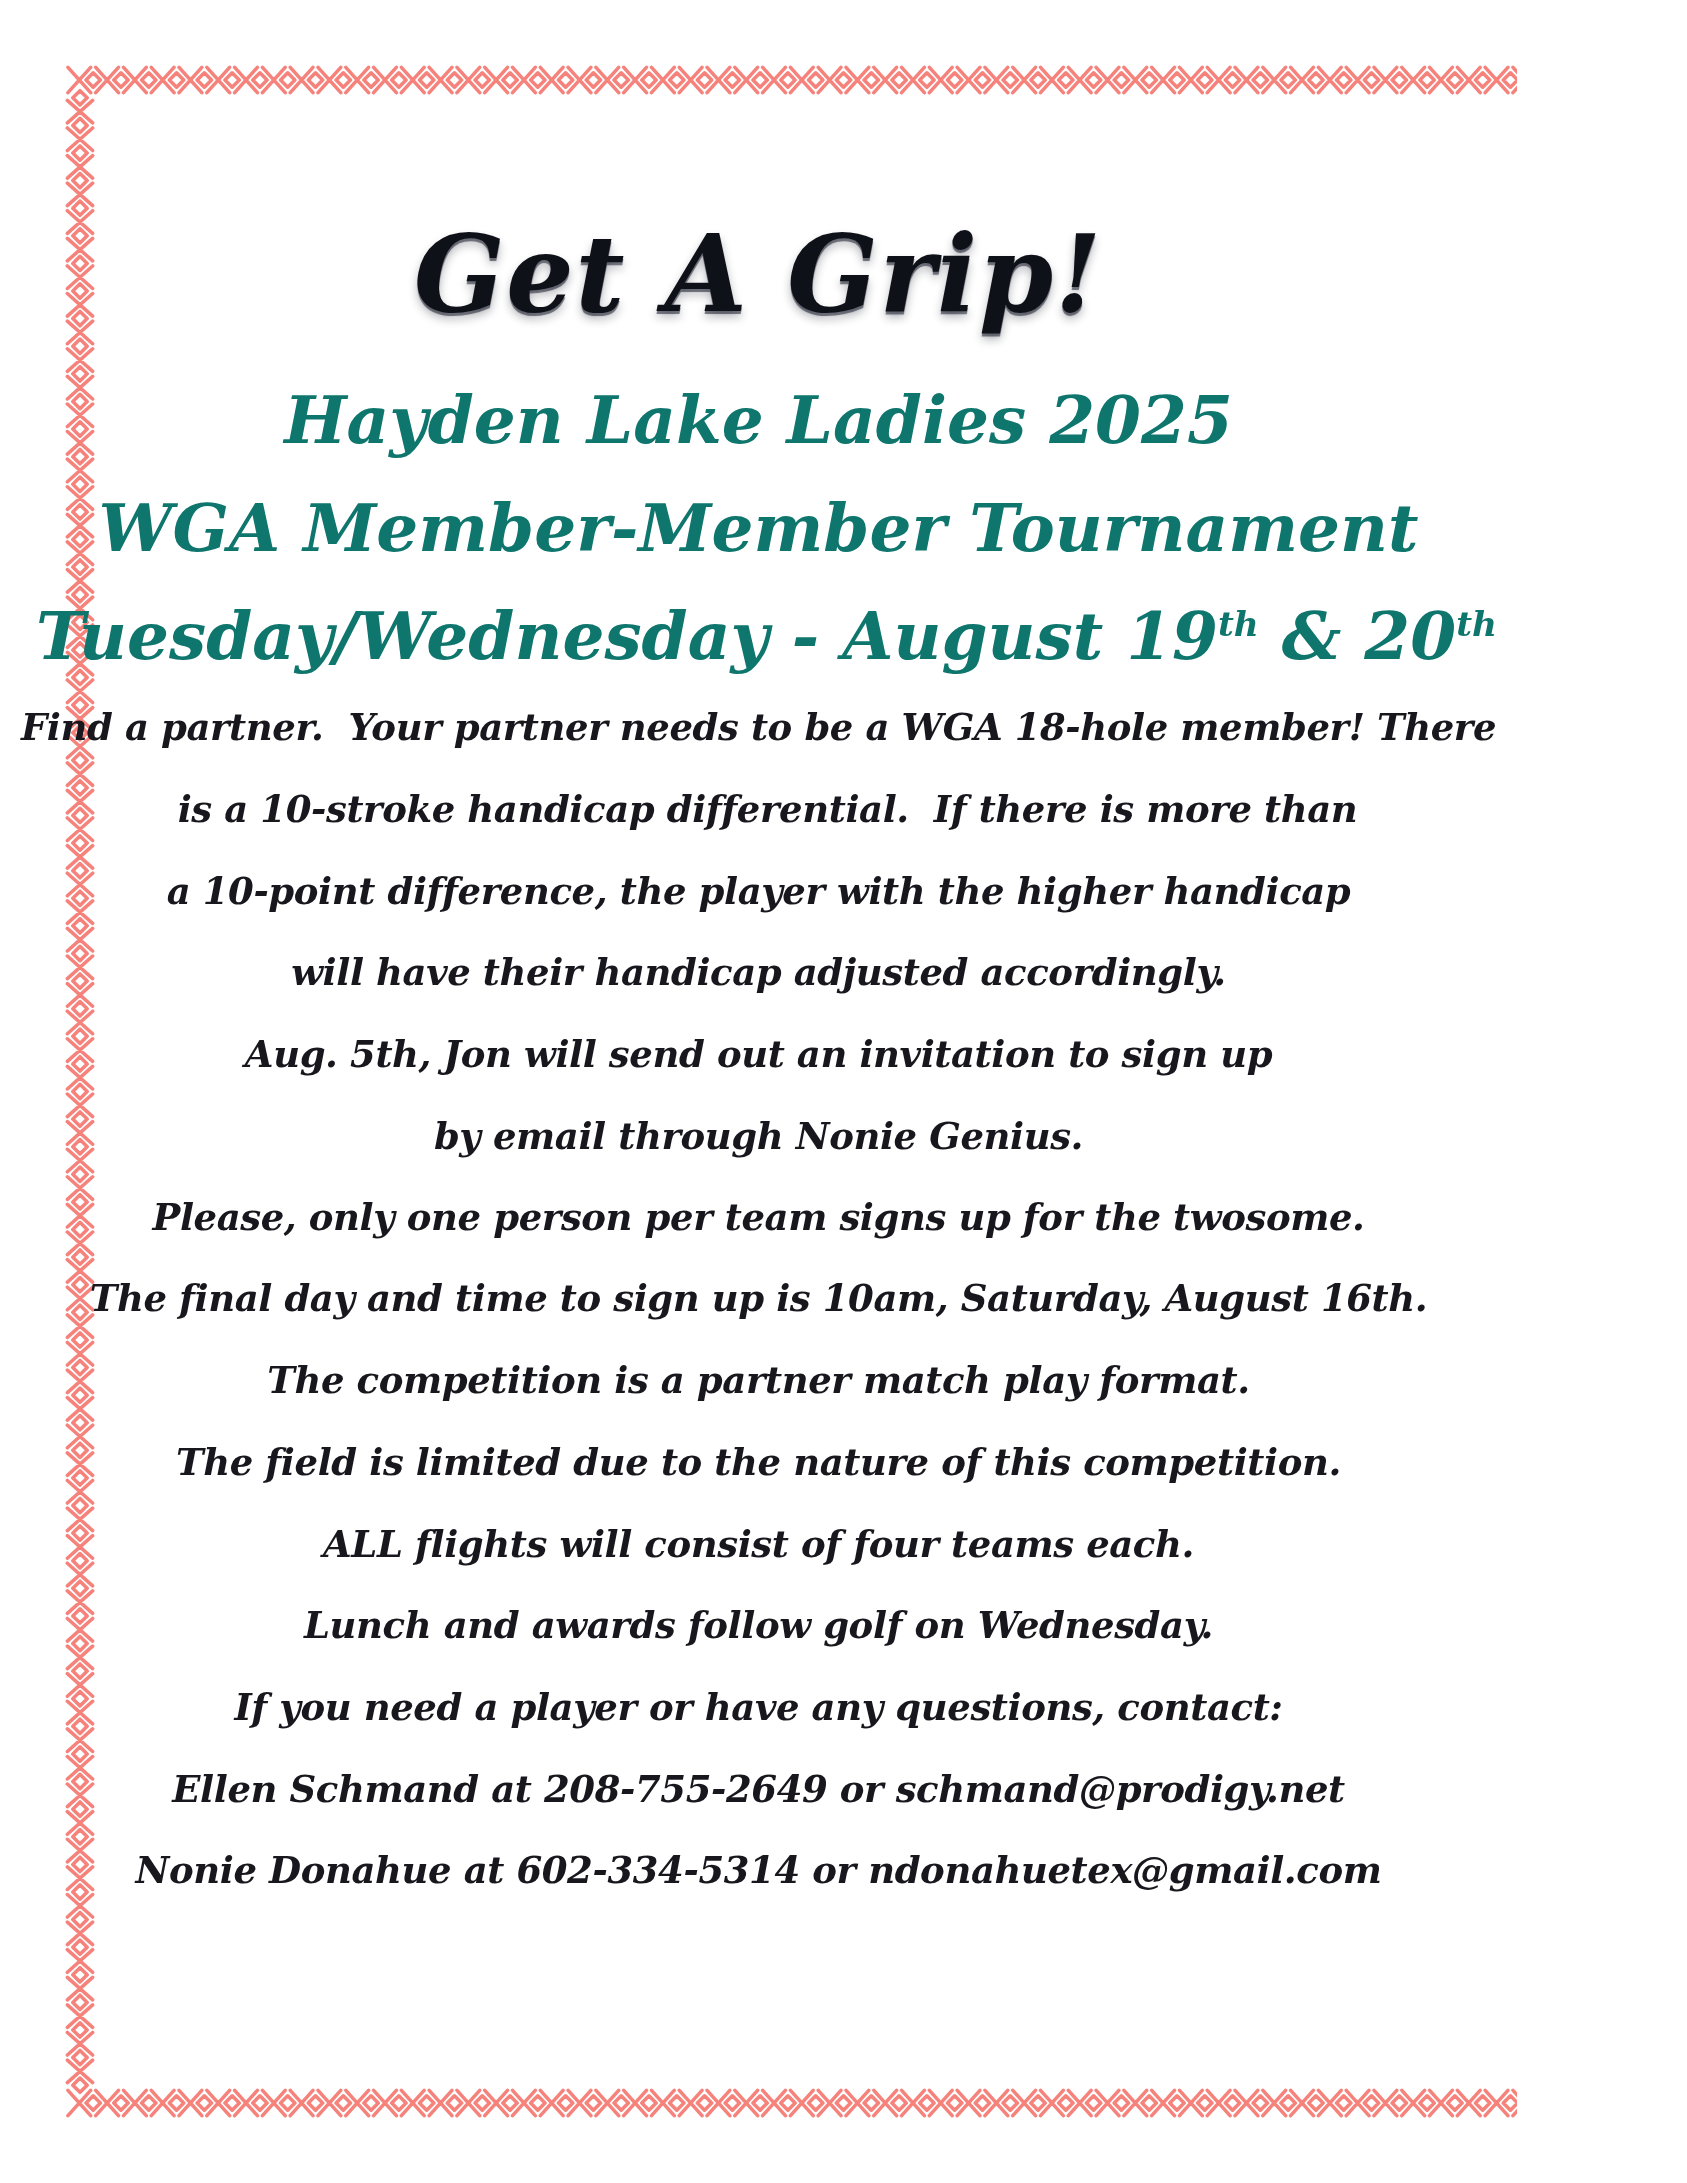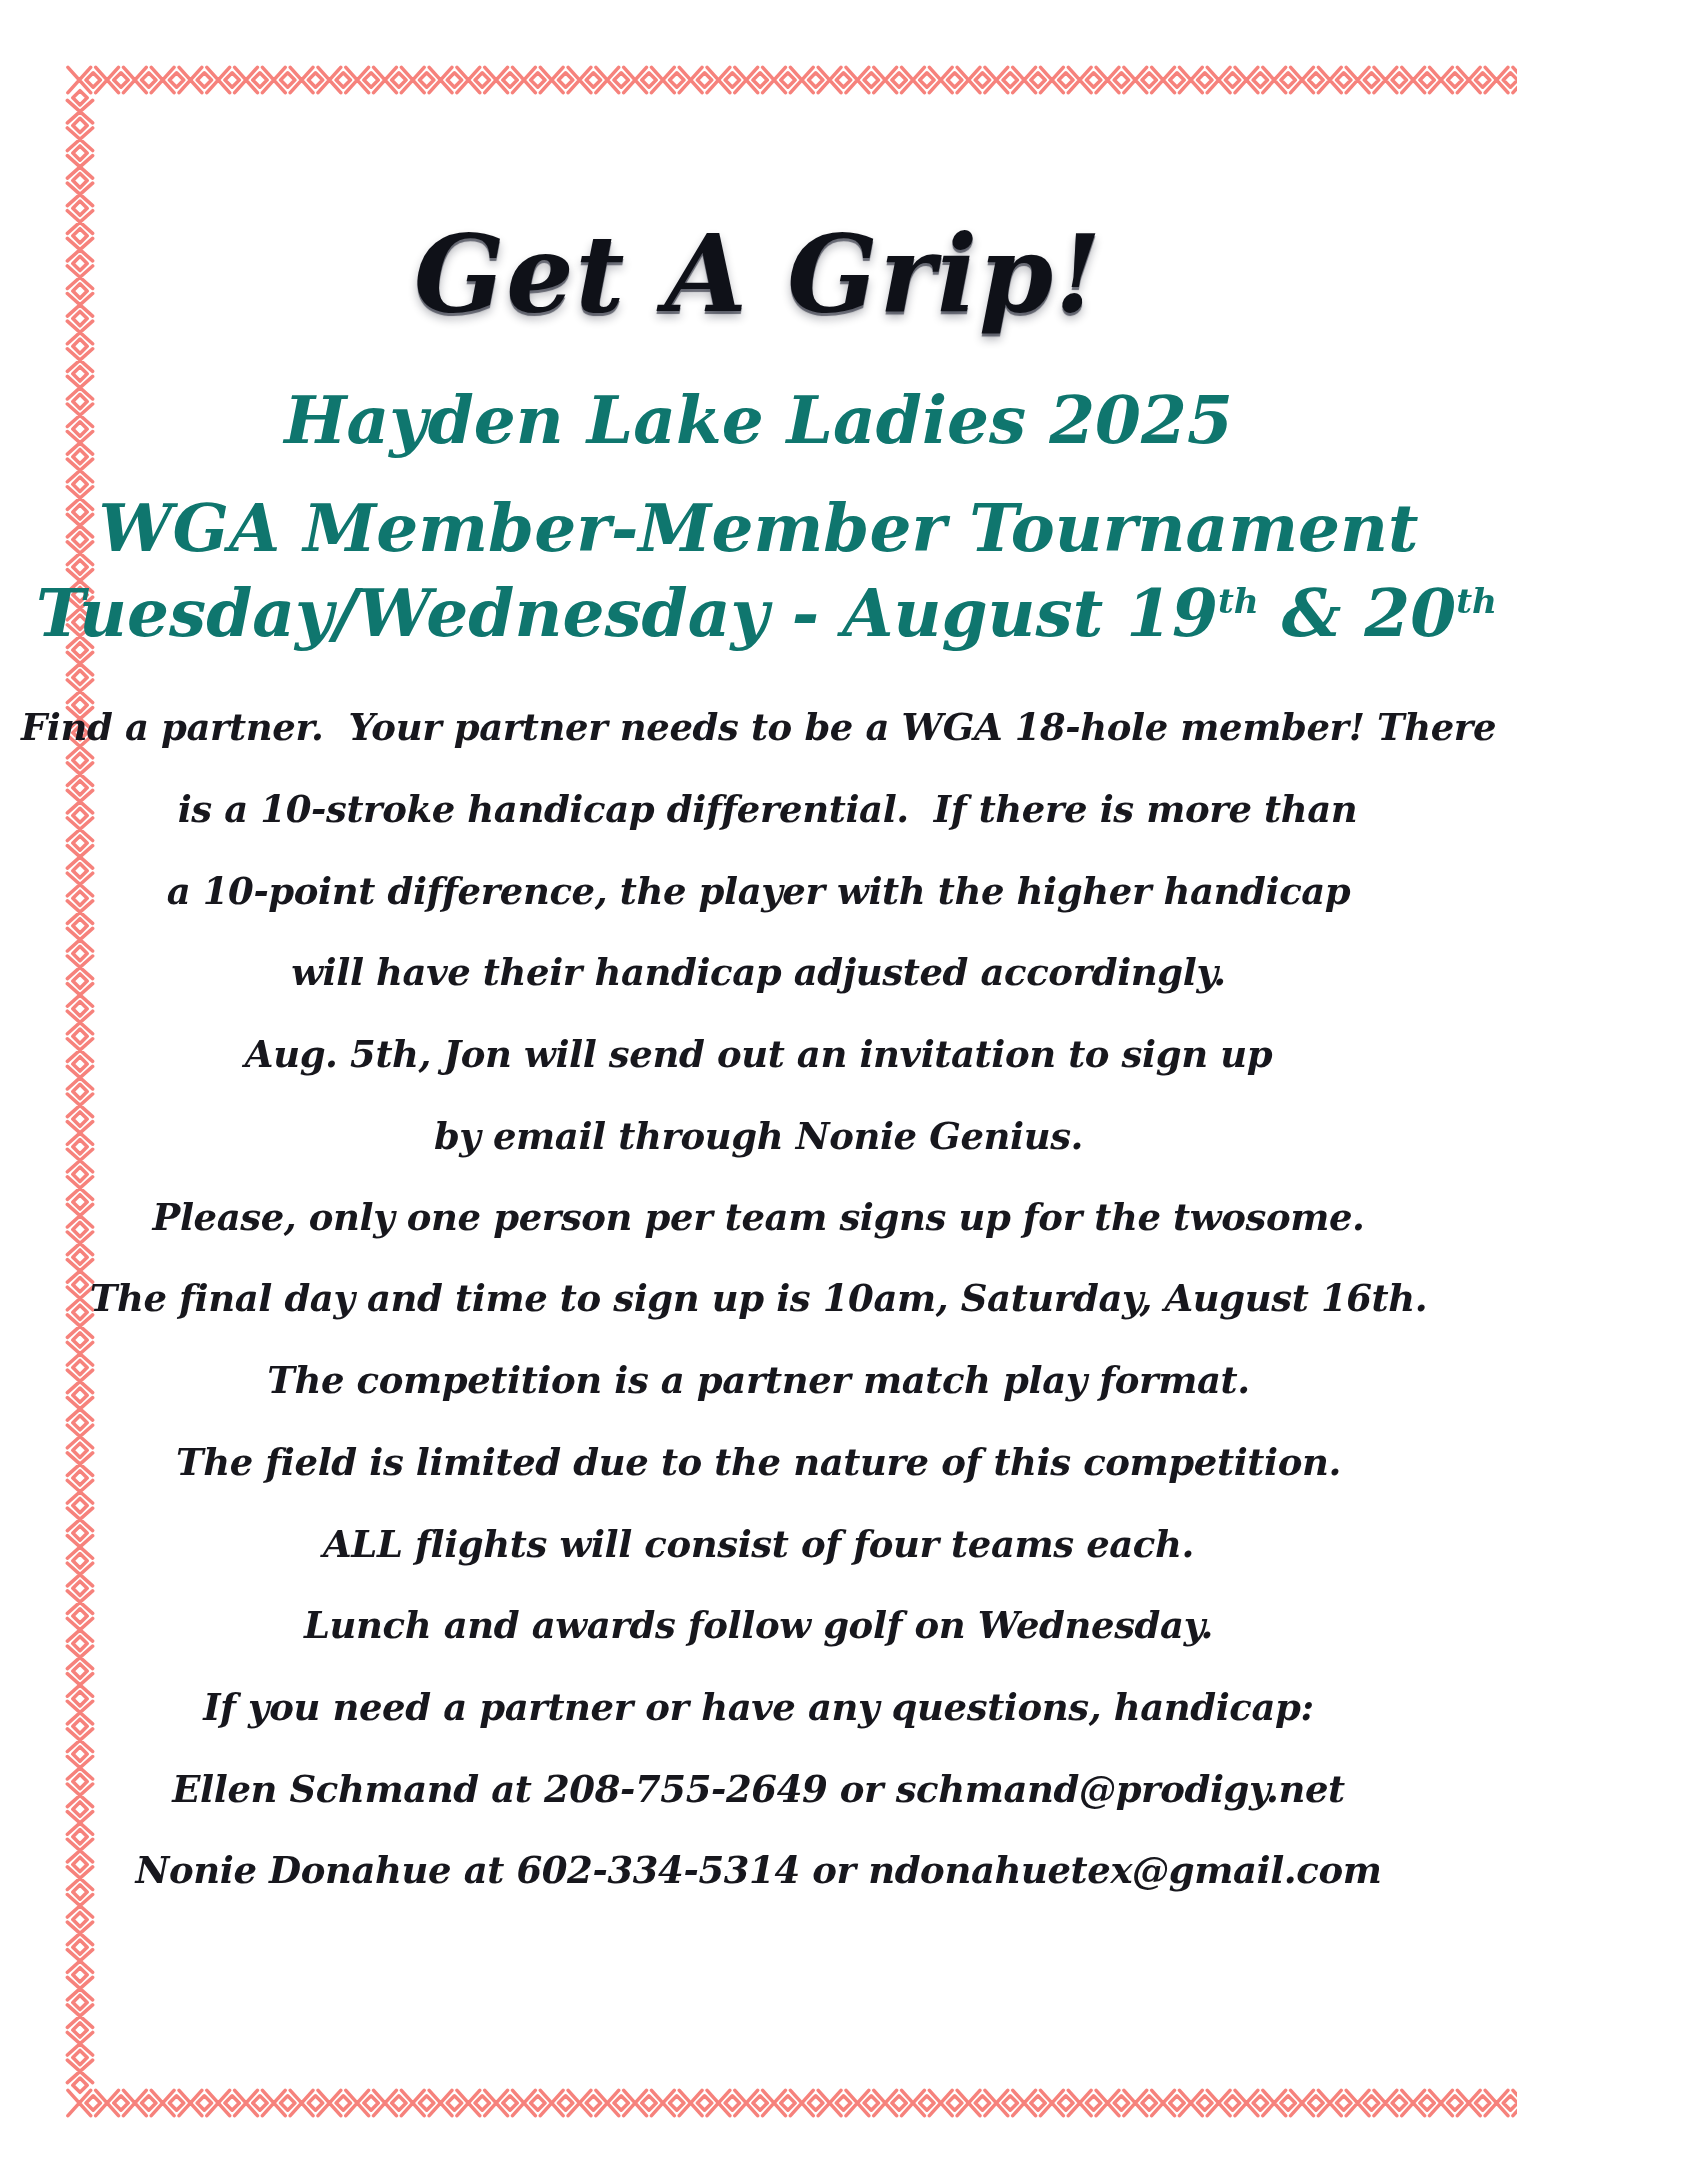--- a/index.html
+++ b/index.html
@@ -46,21 +46,21 @@
   }
   .heading {
     font-size: 66px;
     font-weight: 700;
     font-style: italic;
     letter-spacing: 0;
     color: #0f766e;
   }
   .h-org   { top: 381px; }
   .h-event { top: 489px; }
-  .h-date  { top: 574px; padding-left: 16px; }
+  .h-date  { top: 597px; padding-left: 16px; }
   .h-date sup {
     font-size: 0.52em;
     vertical-align: super;
     line-height: 0;
   }
   .body-line {
     font-size: 37px;
     font-weight: 600;
     font-style: italic;
     letter-spacing: -0.4px;
@@ -113,19 +113,19 @@
   <div class="center-line body-line l2">a 10-point difference, the player with the higher handicap</div>
   <div class="center-line body-line l3">will have their handicap adjusted accordingly.</div>
   <div class="center-line body-line l4">Aug. 5th, Jon will send out an invitation to sign up</div>
   <div class="center-line body-line l5">by email through Nonie Genius.</div>
   <div class="center-line body-line l6">Please, only one person per team signs up for the twosome.</div>
   <div class="center-line body-line l7">The final day and time to sign up is 10am, Saturday, August 16th.</div>
   <div class="center-line body-line l8">The competition is a partner match play format.</div>
   <div class="center-line body-line l9">The field is limited due to the nature of this competition.</div>
   <div class="center-line body-line l10">ALL flights will consist of four teams each.</div>
   <div class="center-line body-line l11">Lunch and awards follow golf on Wednesday.</div>
-  <div class="center-line body-line l12">If you need a partner or have any questions, handicap:</div>
+  <div class="center-line body-line l12">If you need a player or have any questions, contact:</div>
 
   <div class="center-line body-line l13">Ellen Schmand at 208-755-2649 or schmand@prodigy.net</div>
   <div class="center-line body-line l14">Nonie Donahue at 602-334-5314 or ndonahuetex@gmail.com</div>
 
 </div>
 
 
 </body></html>

